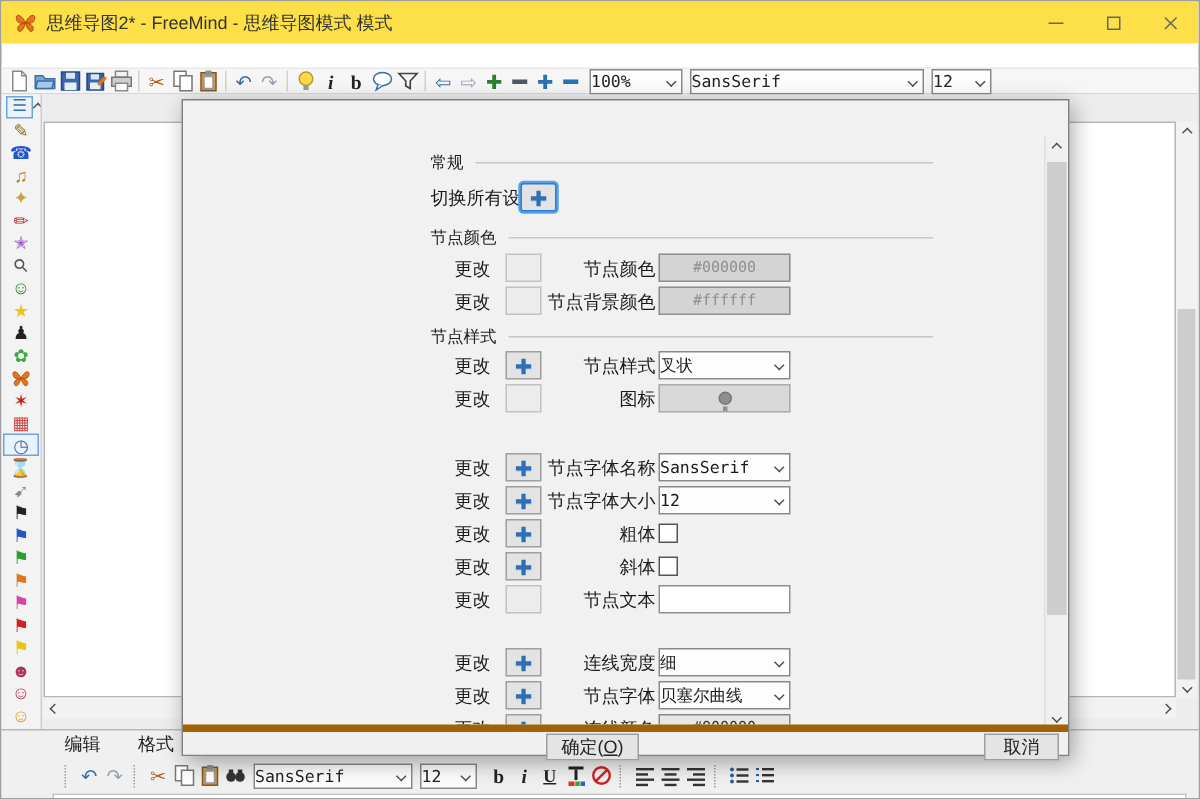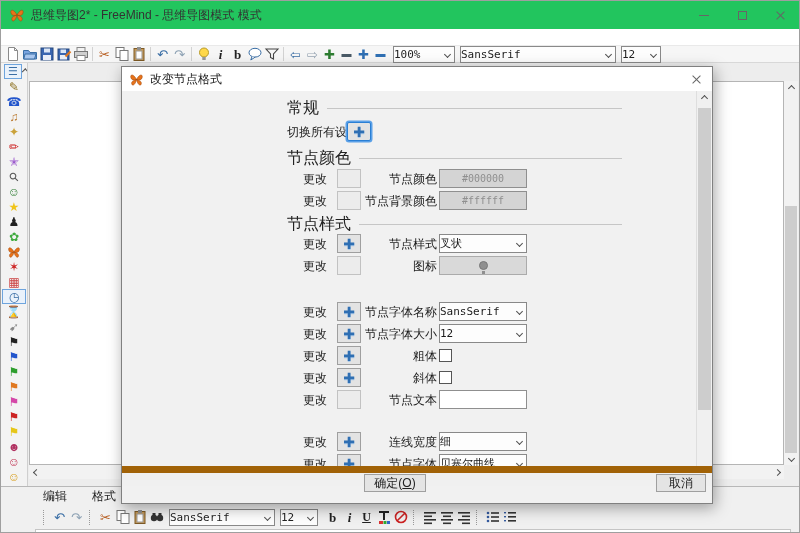--- a/index.html
+++ b/index.html
@@ -2,21 +2,21 @@
 <html><head>
 <meta charset="utf-8">
 <style>
   html,body{margin:0;padding:0;background:#ddd;}
   *{box-sizing:border-box;}
   .app{position:relative;width:800px;height:533px;background:#fff;border:1px solid #9f9f9f;
        font-family:"Liberation Sans","DejaVu Sans",sans-serif;overflow:hidden;color:#222;}
   .mono{font-family:"DejaVu Sans Mono",monospace;}
 
   
-  .titlebar{position:absolute;left:0;top:0;width:100%;height:28px;background:#22c55e;display:flex;align-items:center;}
+  .titlebar{position:absolute;left:0;top:0;width:100%;height:28px;background:#fde047;display:flex;align-items:center;}
   .titlebar .bf{width:16px;height:16px;margin:0 6px 0 8px;}
   .title-text{font-size:12px;color:#333;}
   .wincontrols{position:absolute;right:0;top:0;height:28px;display:flex;}
   .wc{width:38px;height:28px;display:flex;align-items:center;justify-content:center;}
   .minicon{width:10px;height:1px;background:#666;}
   .maxicon{width:9px;height:9px;border:1px solid #666;}
   .xicon{position:relative;width:10px;height:10px;}
   .xicon::before,.xicon::after{content:"";position:absolute;left:4.5px;top:0;width:1px;height:11px;background:#666;}
   .xicon::before{transform:rotate(45deg);} .xicon::after{transform:rotate(-45deg);}
 
@@ -64,38 +64,38 @@
   
   .dialog{position:absolute;left:120px;top:65px;width:592px;height:438px;background:#f1f1f1;
           border:1px solid #808080;box-shadow:2px 4px 14px rgba(0,0,0,.35);}
   .dlg-title{position:absolute;left:0;top:0;width:100%;height:24px;background:#fff;display:flex;align-items:center;}
   .dlg-title .bf{width:15px;height:15px;margin:0 6px 0 7px;}
   .dlg-title-text{font-size:12px;color:#222;}
   .dlg-close{position:absolute;right:0;top:0;width:32px;height:23px;display:flex;align-items:center;justify-content:center;}
   .dlg-body{position:absolute;left:0;top:24px;width:575px;height:394px;overflow:hidden;background:#f1f1f1;}
   .dscroll{position:absolute;right:0;top:24px;width:16px;height:394px;background:#f0f0f0;border-left:1px solid #dedede;}
   .dscroll .thumb{position:absolute;left:1px;top:17px;width:13px;height:302px;background:#cdcdcd;}
-  .dlg-sec{position:absolute;left:165px;width:335px;display:flex;align-items:center;height:15px;font-size:16px;color:#222;}
+  .dlg-sec{position:absolute;left:165px;width:335px;display:flex;align-items:center;height:15px;font-size:11px;color:#222;}
   .sec-line{flex:1;border-top:1px solid #c6c6c6;margin-left:8px;}
   .dlg-row{position:absolute;left:0;width:575px;height:20px;font-size:12px;color:#1a1a1a;}
   .c-change{position:absolute;left:0;width:205px;text-align:right;line-height:20px;}
   .toggle{position:absolute;width:24px;height:19px;background:#e3e3e3;border:1px solid #9f9f9f;display:inline-flex;align-items:center;justify-content:center;}
   .toggle.blank{background:#ececec;border-color:#c2c2c2;}
   .toggle.focused{border-color:#2a7fd4;border-radius:2px;box-shadow:0 0 0 1.5px #5aa0e8;}
   .c-toggle{left:215px;top:0;}
   .plusg{color:#2f6fb3;font-size:14px;font-weight:bold;line-height:1;text-shadow:0 1px 0 #aecbe8;}
   .c-label{position:absolute;left:239px;width:76px;text-align:right;line-height:20px;white-space:nowrap;}
   .c-field{position:absolute;left:317px;width:88px;height:19px;}
   .c-lab-all{position:absolute;left:165px;line-height:20px;}
   .colorbtn{background:#d4d4d4;border:1px solid #8f8f8f;display:inline-flex;align-items:center;justify-content:center;color:#8f8f8f;font-size:10px;}
   .colorbtn.en{background:#e7e7e7;border-color:#8a8a8a;color:#333;}
   .iconbtn{background:#d9d9d9;border:1px solid #ababab;display:inline-flex;align-items:center;justify-content:center;}
   .cbox{position:absolute;left:317px;top:3px;width:13px;height:13px;background:#fff;border:1px solid #555;}
   .tfield{position:absolute;left:317px;width:88px;height:19px;border:1px solid #8f8f8f;background:#fff;font-size:11px;padding:0 3px;}
-  .dlg-buttons{position:absolute;left:0;bottom:17px;width:100%;height:20px;background:#f0f0f0;border-top:7px solid #a16207;}
+  .dlg-buttons{position:absolute;left:0;bottom:0;width:100%;height:20px;background:#f0f0f0;border-top:5px solid #a16207;}
   .btn{position:absolute;top:1px;height:18px;background:#e4e4e4;border:1px solid #9f9f9f;font-size:12px;
        display:flex;align-items:center;justify-content:center;font-family:inherit;}
   .btn-ok{left:242px;width:62px;}
   .btn-cancel{right:6px;width:50px;}
   .mn{text-decoration:underline;}
   .bulbcss{width:9px;height:9px;border-radius:50%;background:#8f8f8f;border:1px solid #777;position:relative;}
   .bulbcss::after{content:"";position:absolute;left:2.5px;top:9px;width:3px;height:3px;background:#8f8f8f;}
 </style>
 </head>
 <body>
@@ -531,29 +531,20 @@
                 </g>
               </svg>
             </span>
           </span>
         </span>
     </div>
     <div class="note-strip"></div>
   </div>
 
   <div class="dialog">
-    <div class="dlg-title">
-      <span class="bf"><svg viewBox="0 0 16 16">
-            <path d="M8 8 C5 2 1 2 2 6 C2.7 8.6 5 9 8 8 C5 9 2 10 3 13 C4 15.5 7 13 8 8 C9 13 12 15.5 13 13 C14 10 11 9 8 8 C11 9 13.3 8.6 14 6 C15 2 11 2 8 8 Z" fill="#e8731a" stroke="#a34b0e" stroke-width="0.6"></path>
-          </svg></span>
-      <span class="dlg-title-text">改变节点格式</span>
-      <span class="dlg-close">
-          <span class="xicon"></span>
-        </span>
-    </div>
     <div class="dlg-body" id="dlg-content">
         <div class="dlg-sec" style="top: 10px;">
           <span>常规</span>
           <span class="sec-line"></span>
         </div>
         <div class="dlg-row" style="top: 31px;">
           <span class="c-lab-all">切换所有设定</span>
           <span class="toggle focused" style="left: 225px;">
             <span class="plusg">✚</span>
           </span>

